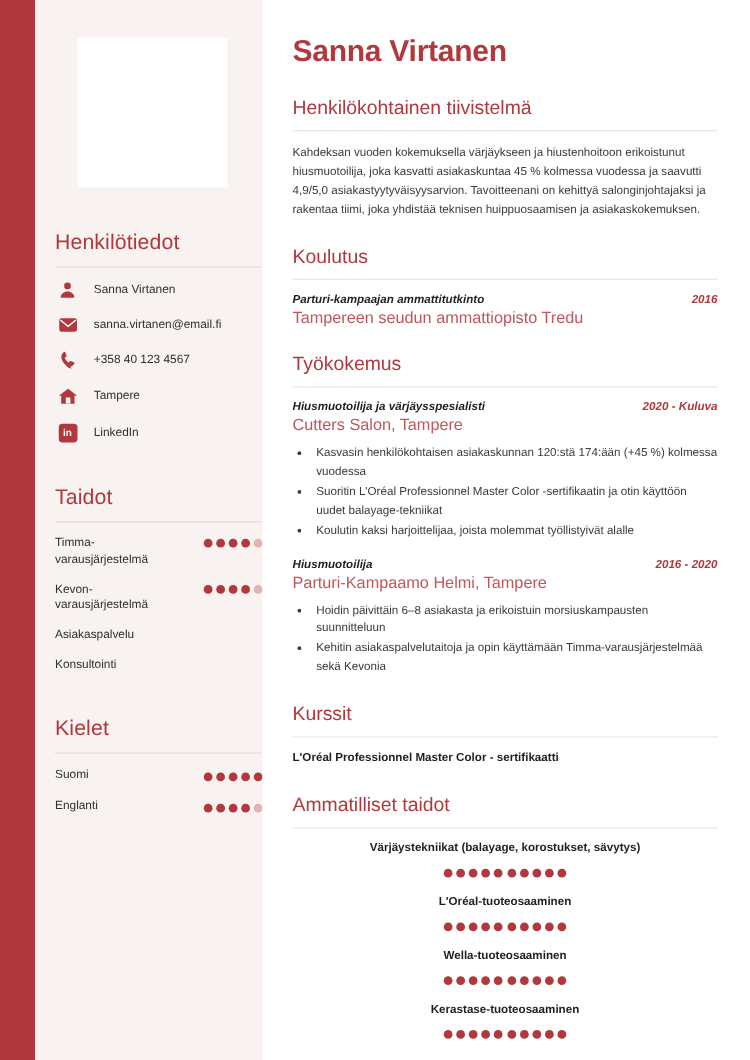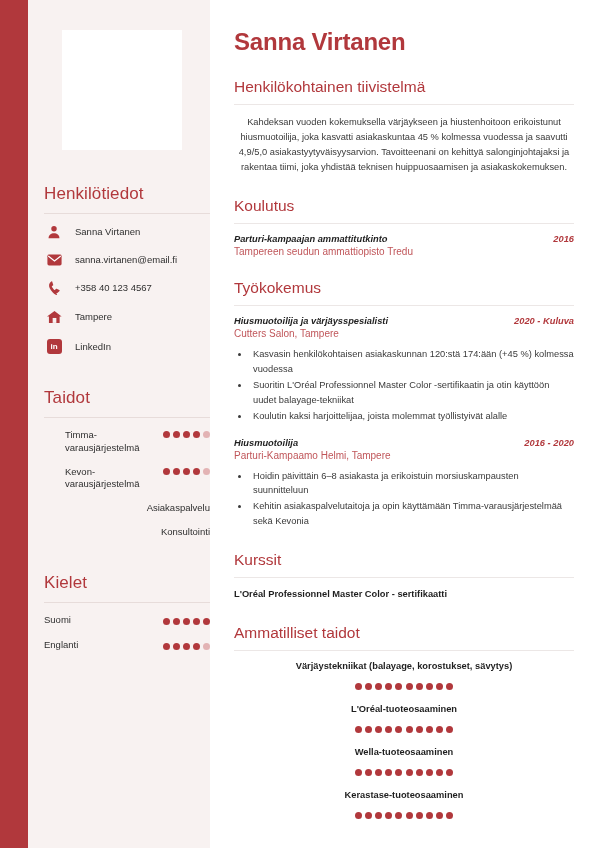--- a/index.html
+++ b/index.html
@@ -36,21 +36,21 @@
   .side-rule{height:1px;background:#e7dcda;margin:9px 0 11px 0;}
 
   .contact-row{display:flex;align-items:center;margin:0 0 15px 0;}
   .contact-ico{
     width:20px;flex:0 0 20px;display:flex;align-items:center;justify-content:center;
     margin-right:11px;
   }
   .contact-txt{font-size:9.5px;color:#2f2f2f;line-height:1.25;}
 
   .skill-row{
-    display:flex;align-items:flex-start;justify-content:flex-end;
+    display:flex;align-items:flex-start;justify-content:space-between;
     margin:0 0 11px 0;gap:6px;
   }
   .skill-name{font-size:9.5px;color:#2f2f2f;line-height:1.35;max-width:92px;}
   .dots{display:flex;gap:3px;align-items:center;padding-top:2px;flex:0 0 auto;}
   .dot{width:7px;height:7px;border-radius:50%;background:#b1383c;}
   .dot.off{background:#e3b3b4;}
 
   .lang-row{display:flex;align-items:center;justify-content:space-between;margin:0 0 12px 0;}
 
   
@@ -59,28 +59,28 @@
     padding:28px 26px 0 24px;box-sizing:border-box;
   }
   .name{
     color:#b1383c;font-size:24px;font-weight:700;margin:0;letter-spacing:-.2px;
   }
   .main-h{
     color:#b1383c;font-size:15.5px;font-weight:400;margin:22px 0 0 0;
   }
   .main-rule{height:1px;background:#ece7e6;margin:8px 0 10px 0;}
   .summary{
-    font-size:9.3px;color:#3a3a3a;line-height:1.62;margin:0;text-align:center;
+    font-size:9.3px;color:#3a3a3a;line-height:1.62;margin:0;text-align:left;
   }
 
   .entry{margin:0 0 2px 0;}
   .entry-head{display:flex;justify-content:space-between;align-items:baseline;gap:10px;font-style:italic;}
   .entry-title{font-size:9.3px;font-weight:700;color:#1f1f1f;}
   .entry-date{font-size:9.3px;font-weight:700;color:#b1383c;white-space:nowrap;}
-  .entry-org{font-size:10px;color:#c0565a;margin-top:2px;}
+  .entry-org{font-size:13px;color:#c0565a;margin-top:2px;}
   .bullets{margin:8px 0 0 0;padding:0 0 0 16px;}
   .bullets li{
     font-size:9.3px;color:#3a3a3a;line-height:1.6;margin-bottom:1px;
     padding-left:3px;
   }
   .bullets li::marker{color:#3a3a3a;font-size:9px;}
   .block-gap{height:12px;}
 
   .course-title{font-size:9.3px;font-weight:700;color:#1f1f1f;line-height:1.5;}
 

